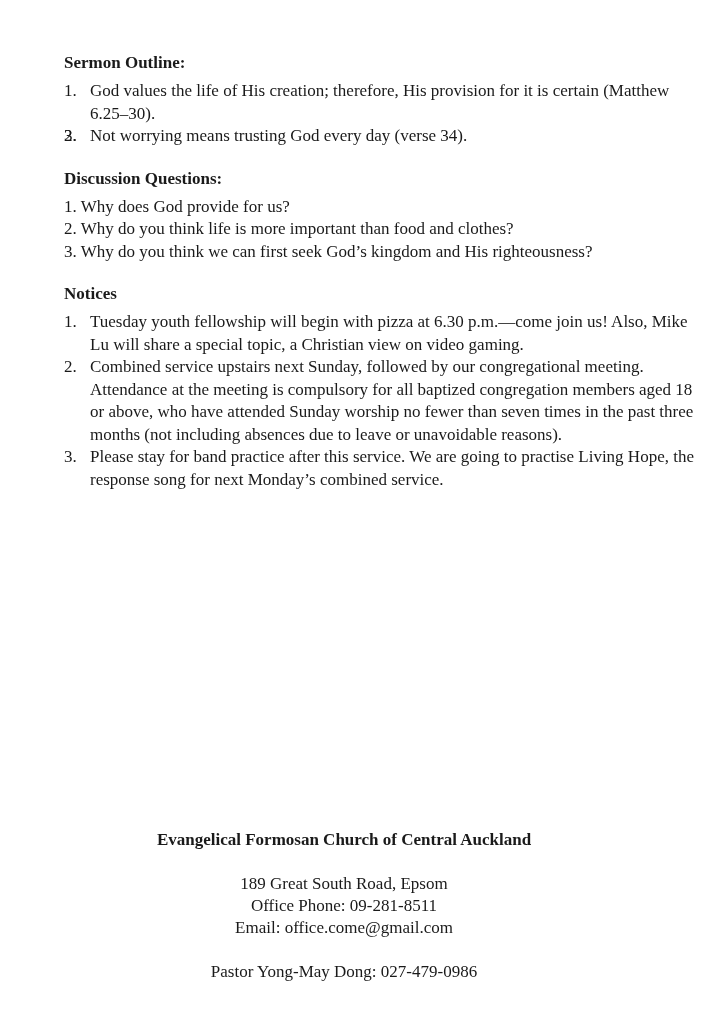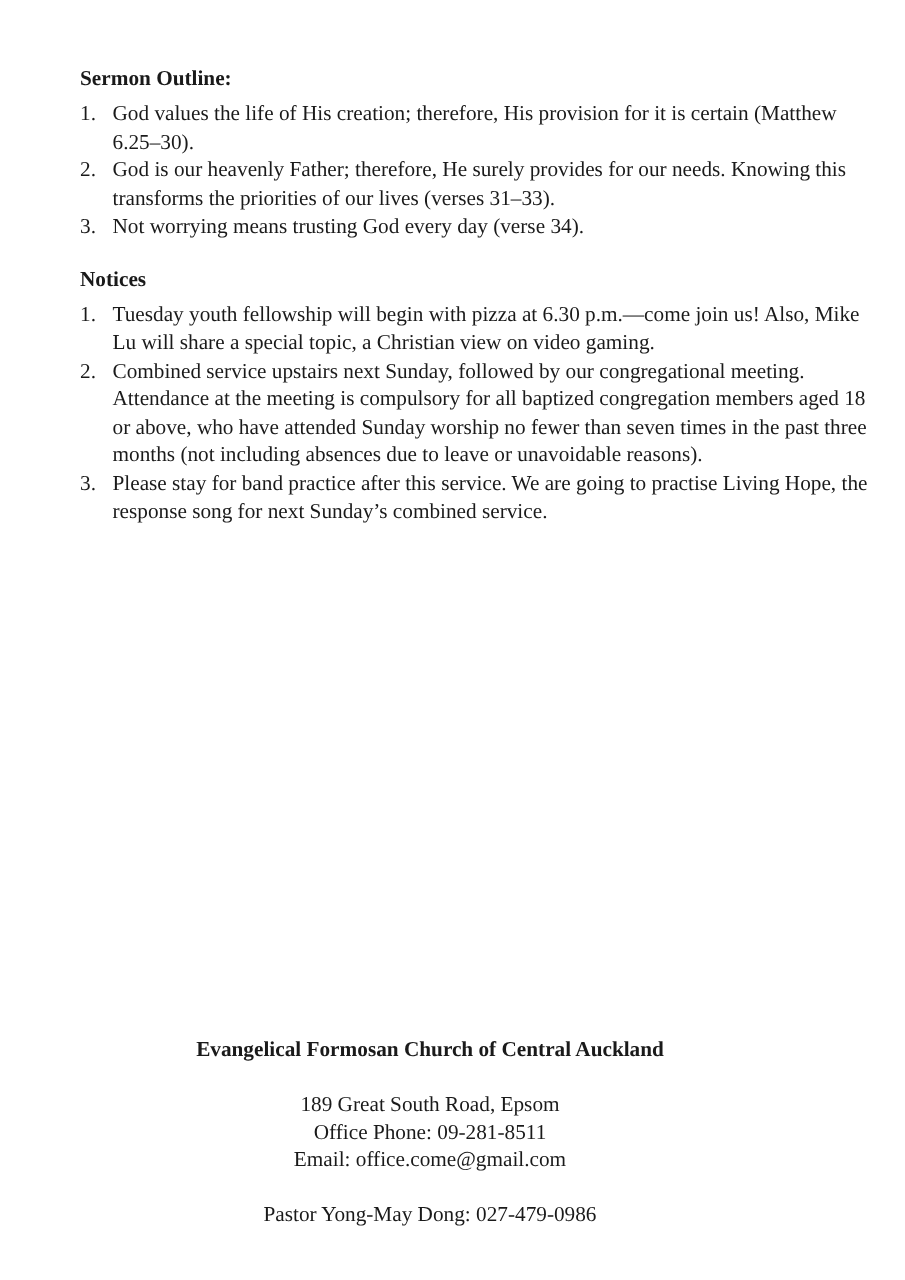--- a/index.html
+++ b/index.html
@@ -33,44 +33,51 @@
 
   <div class="section">
     <p class="heading">Sermon Outline:</p>
     <ol class="olist">
       <li>
         <span class="num">1.</span>
         <span>God values the life of His creation; therefore, His provision for it is certain (Matthew 6.25–30).</span>
       </li>
       <li>
         <span class="num">2.</span>
-        <span>God is our heavenly Father; therefore, He surely provides for our needs. Knowing this transforms the priorities of our lives (verses 31–33).</span>
       </li>
       <li>
         <span class="num">3.</span>
         <span>Not worrying means trusting God every day (verse 34).</span>
       </li>
     </ol>
   </div>
 
+  <div class="section">
+    <p class="heading">Discussion Questions:</p>
+    <ul class="qlist">
+      <li>1. Why does God provide for us?</li>
+      <li>2. Why do you think life is more important than food and clothes?</li>
+      <li>3. Why do you think we can first seek God’s kingdom and His righteousness?</li>
+    </ul>
+  </div>
 
   <div class="section">
     <p class="heading">Notices</p>
     <ol class="olist">
       <li>
         <span class="num">1.</span>
         <span>Tuesday youth fellowship will begin with pizza at 6.30 p.m.—come join us! Also, Mike Lu will share a special topic, a Christian view on video gaming.</span>
       </li>
       <li>
         <span class="num">2.</span>
         <span>Combined service upstairs next Sunday, followed by our congregational meeting. Attendance at the meeting is compulsory for all baptized congregation members aged 18 or above, who have attended Sunday worship no fewer than seven times in the past three months (not including absences due to leave or unavoidable reasons).</span>
       </li>
       <li>
         <span class="num">3.</span>
-        <span>Please stay for band practice after this service. We are going to practise Living Hope, the response song for next Sunday’s combined service.</span>
+        <span>Please stay for band practice after this service. We are going to practise Living Hope, the response song for next Monday’s combined service.</span>
       </li>
     </ol>
   </div>
 
 </div>
 
 <div class="footer">
   <div class="church">Evangelical Formosan Church of Central Auckland</div>
   <div class="address-block">
     <div>189 Great South Road, Epsom</div>

